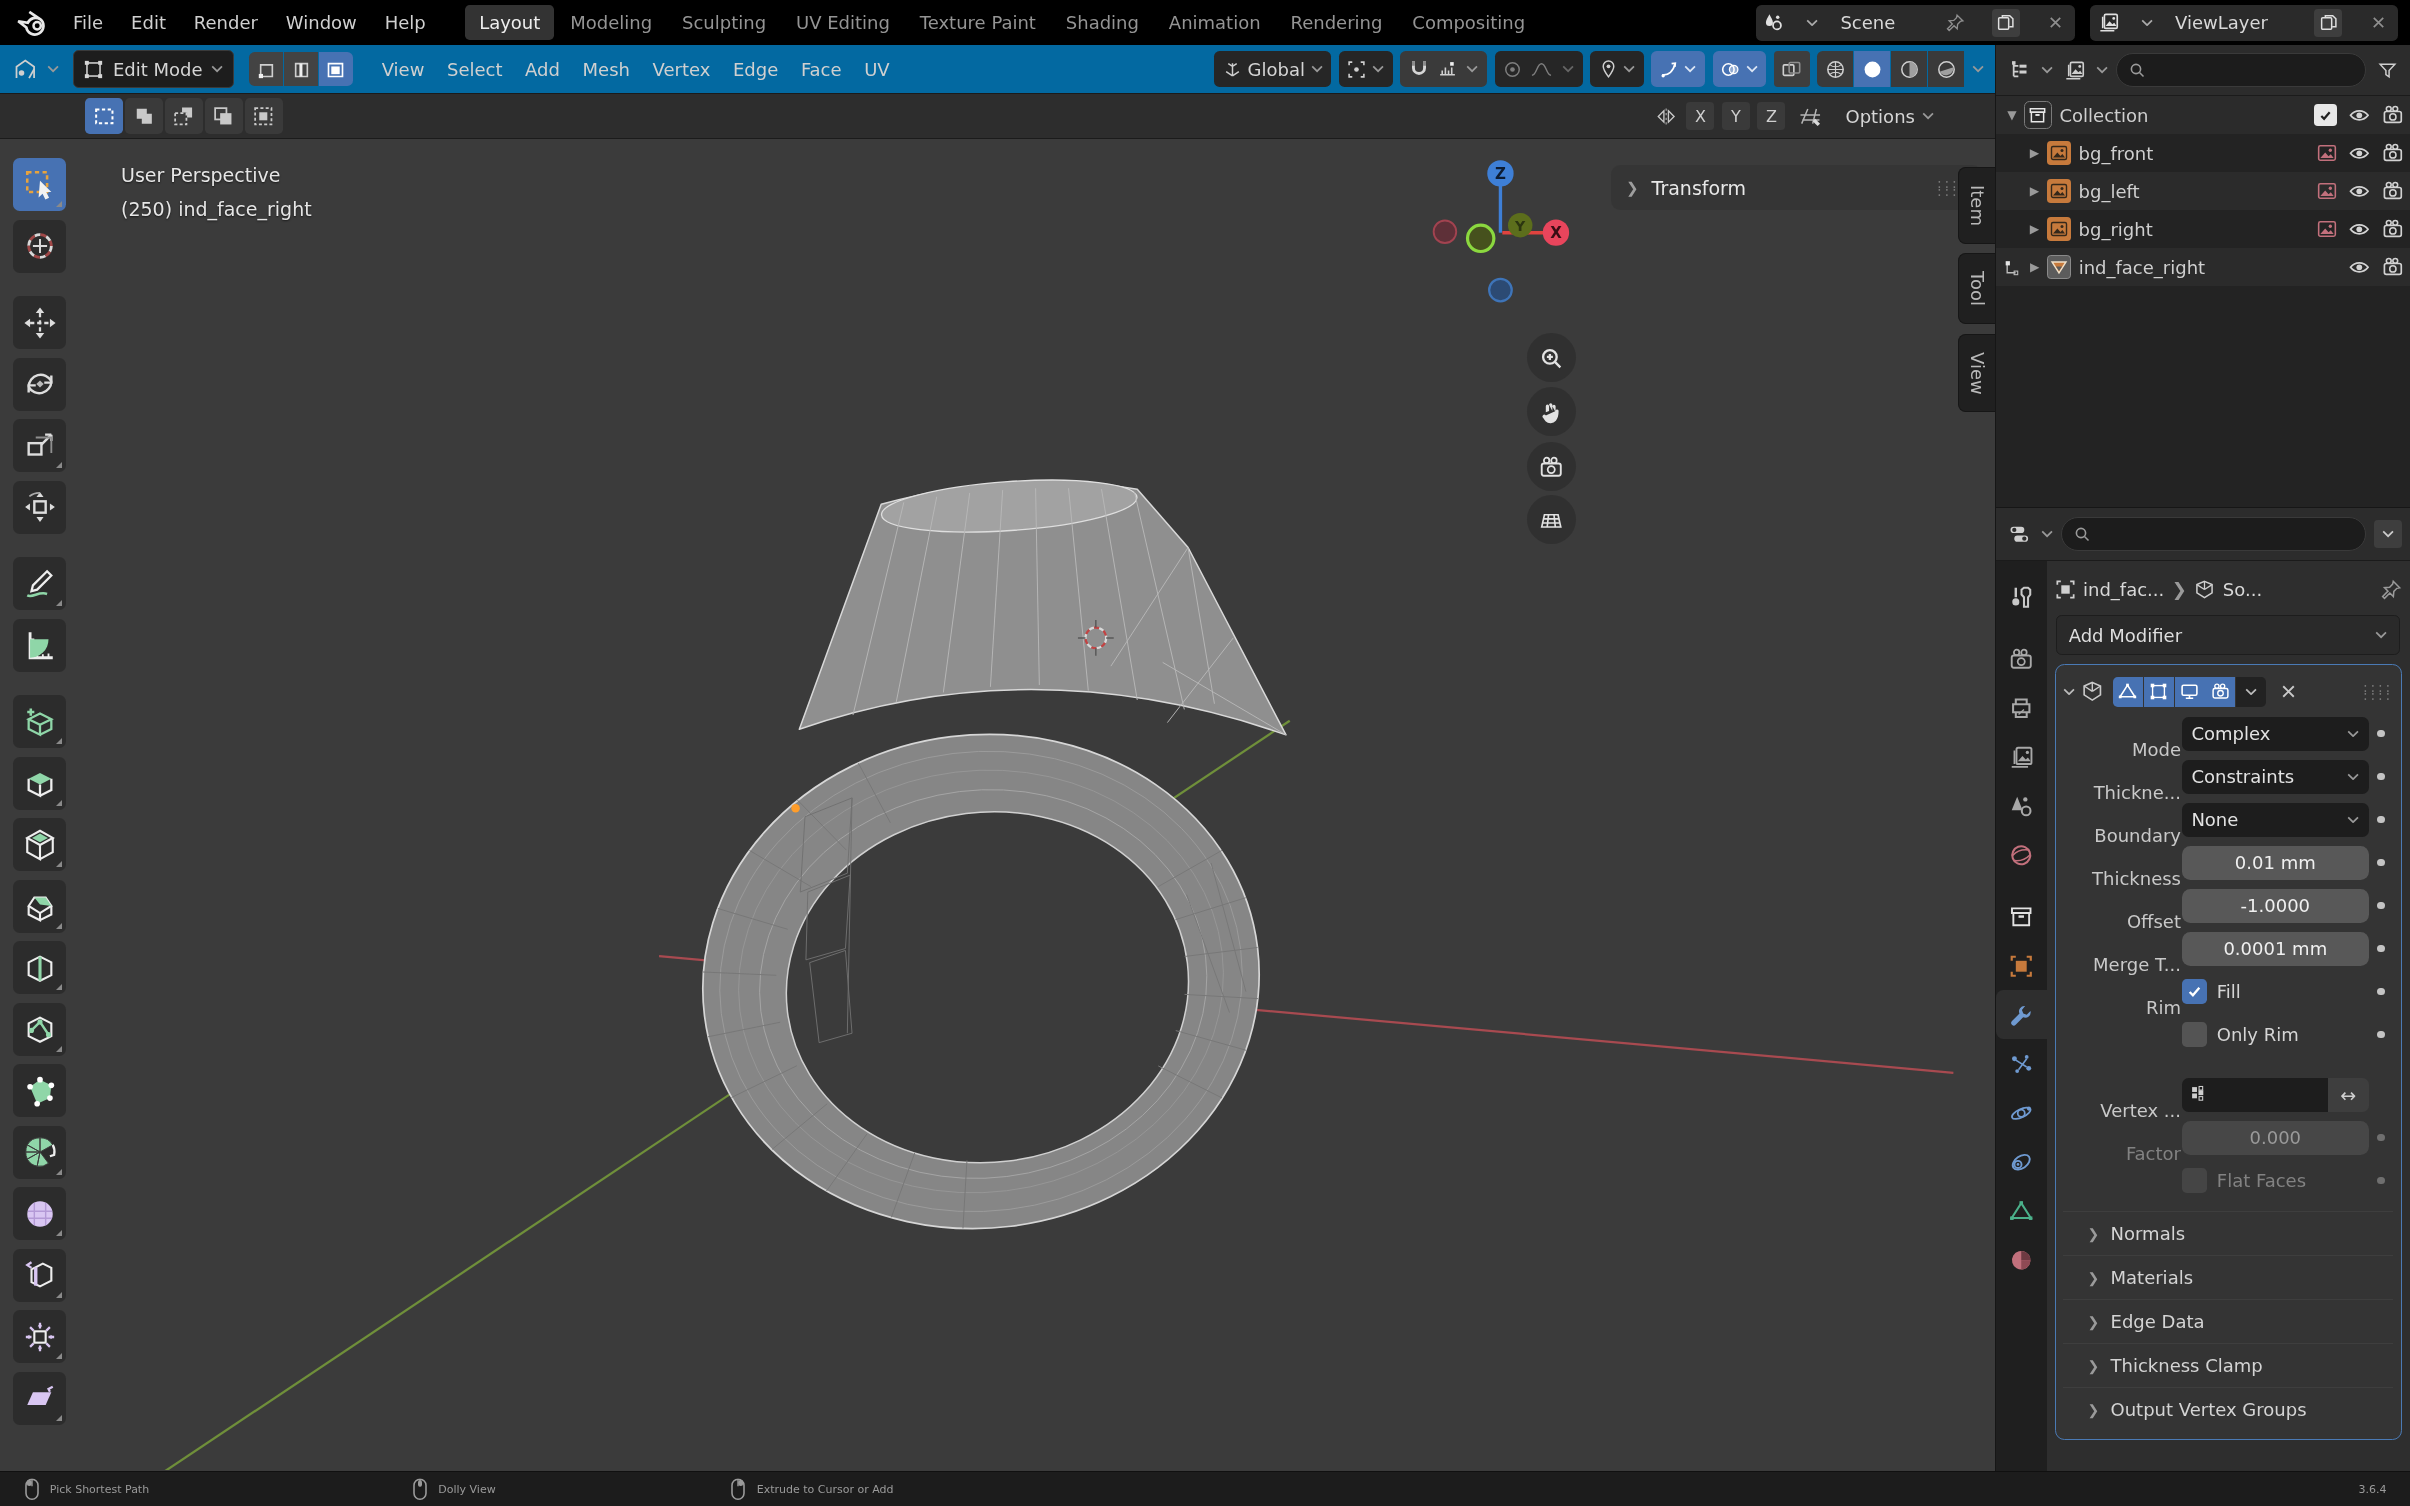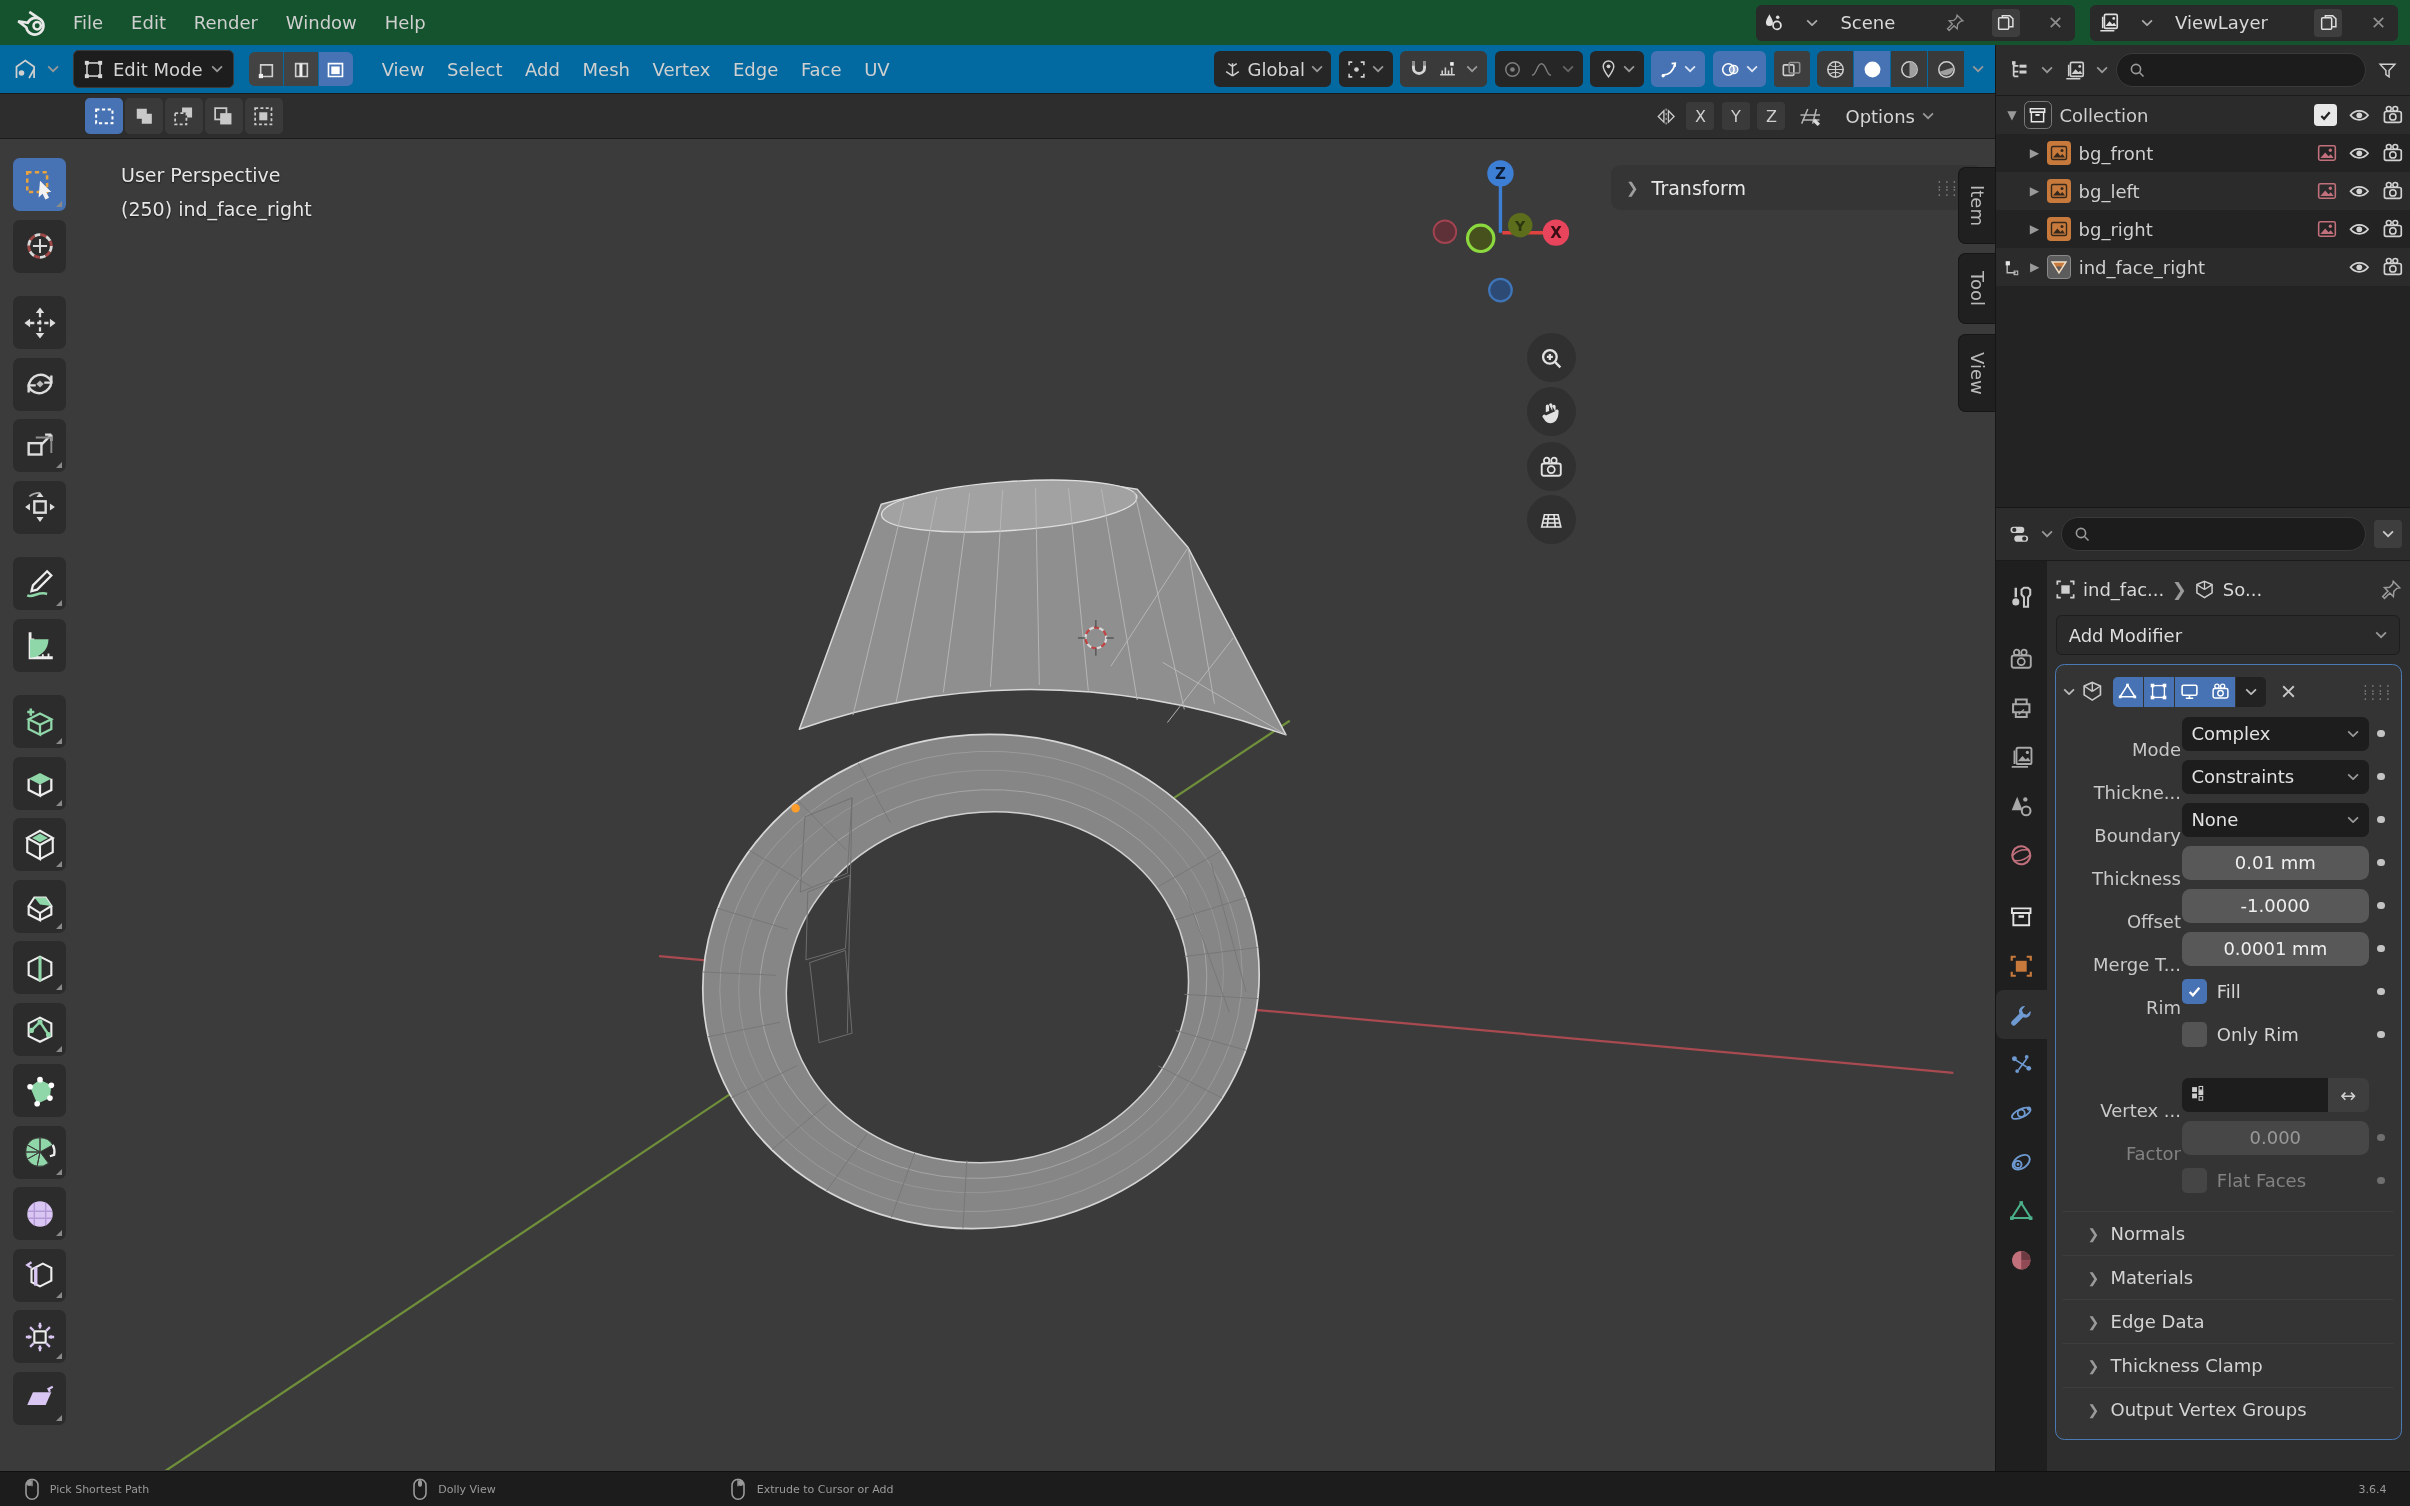--- a/index.html
+++ b/index.html
@@ -2,21 +2,21 @@
 <html style="font-size:15px"><head>
 <meta charset="utf-8">
 <style>
   * { margin:0; padding:0; box-sizing:border-box; }
   html,body { width:2411px; height:1507px; overflow:hidden; }
   body { font-family:"DejaVu Sans","Liberation Sans",sans-serif; background:#1a1a1a; color:#d5d5d5; font-size:18px; }
   svg { display:block; }
   .chv { width:12.2px; height:7.5px; flex:0 0 auto; }
 
   
-  .topbar { height:45px; background:#14532d; display:flex; align-items:center; padding:16px 13px; gap:1.9px; }
+  .topbar { height:45px; background:#000000; display:flex; align-items:center; padding:16px 13px; gap:1.9px; }
   .logo { width:32px; height:28px; margin:0 9.4px 0 3.8px; }
   .menu { padding:5.6px 13px; color:#d0d0d0; border-radius:4.7px; cursor:default; }
   .wstabs { display:flex; margin-left:24.5px; gap:1.9px; }
   .wstab { padding:6.6px 14px; color:#949494; border-radius:4.7px; }
   .wstab.active { background:#333333; color:#eeeeee; }
   .topbar-spacer { flex:1; }
   .idpill { display:flex; align-items:center; background:#2a2a2a; border-radius:5.6px; height:36px; padding:0 5.6px 0 7.5px; gap:22px; margin-left:13px; }
   .idpill .txt { color:#d8d8d8; padding-right:24.5px; }
   .sqbtn { width:28px; height:28px; display:flex; align-items:center; justify-content:center; border-radius:3.8px; }
   .sqbtn.lit { background:#3e3e3e; }
@@ -207,20 +207,31 @@
 <div class="topbar">
   <svg class="logo" viewBox="0 0 26 22">
       <path d="M10 2l9 6a7 7 0 1 1-11.4 6.6L1 9.6l7.8 1.2A7 7 0 0 1 19 8" fill="none" stroke="#e8e8e8" stroke-width="2.2"></path>
       <circle cx="16.4" cy="13.2" r="3" fill="none" stroke="#e8e8e8" stroke-width="2"></circle>
     </svg>
   <span class="menu">File</span>
   <span class="menu">Edit</span>
   <span class="menu">Render</span>
   <span class="menu">Window</span>
   <span class="menu">Help</span>
+  <div class="wstabs">
+    <span class="wstab active">Layout</span>
+    <span class="wstab">Modeling</span>
+    <span class="wstab">Sculpting</span>
+    <span class="wstab">UV Editing</span>
+    <span class="wstab">Texture Paint</span>
+    <span class="wstab">Shading</span>
+    <span class="wstab">Animation</span>
+    <span class="wstab">Rendering</span>
+    <span class="wstab">Compositing</span>
+  </div>
   <div class="topbar-spacer"></div>
   <div class="idpill">
     <svg width="21" height="21" viewBox="0 0 18 18">
         <path d="M5.5 2C4 5 2.5 7 2.5 9a3 3 0 0 0 6 0C8.5 7 7 5 5.5 2z" fill="#e0e0e0"></path>
         <circle cx="12" cy="11.5" r="3.4" fill="none" stroke="#e0e0e0" stroke-width="1.5"></circle>
         <circle cx="12.6" cy="4.6" r="1.5" fill="#e0e0e0"></circle>
       </svg>
     <svg class="chv" viewBox="0 0 10 6">
         <path d="M1 1l4 4 4-4" stroke="#aaa" fill="none" stroke-width="1.4"></path>
       </svg>

